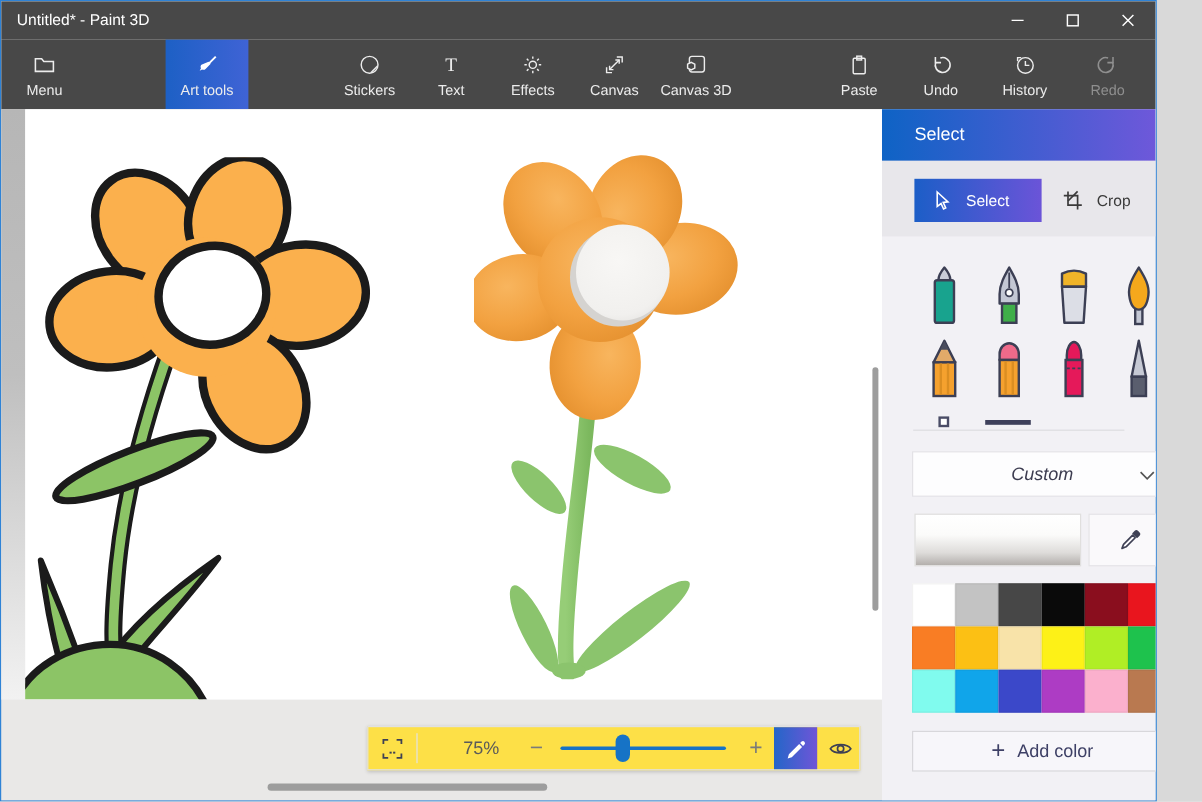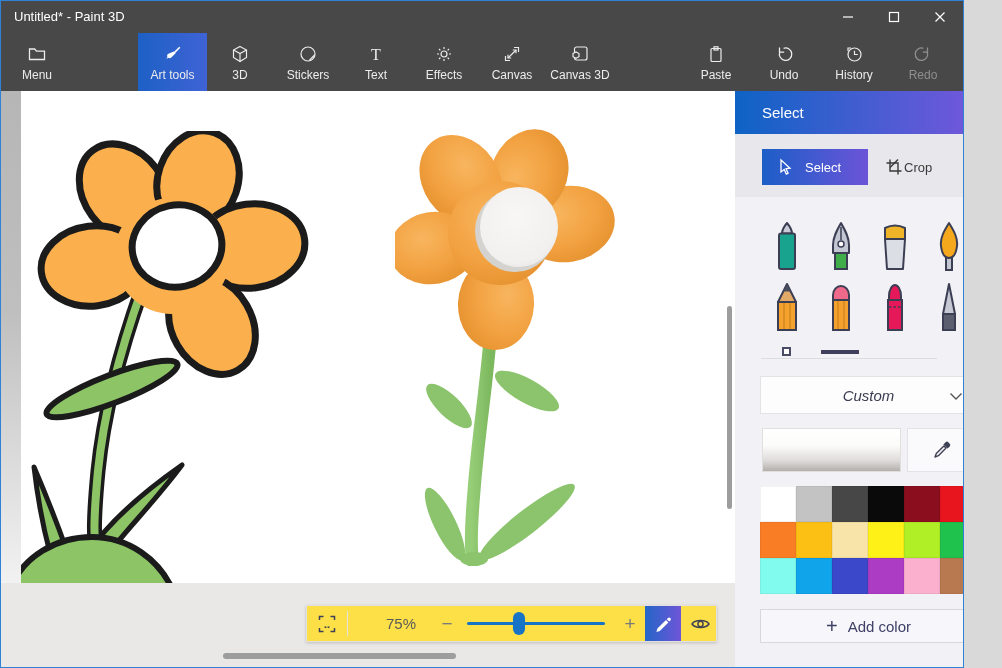--- a/index.html
+++ b/index.html
@@ -57,21 +57,21 @@
   
   .panel { position:absolute; left:734px; top:90px; right:0; bottom:0; background:#f2f1f5; }
   .panel-header { position:absolute; left:0; top:0; right:0; height:43px;
                   background:linear-gradient(90deg,#0e63c5,#6e58da);
                   color:#fff; font-size:15px; display:flex; align-items:center; padding-left:27px; }
   .mode-row { position:absolute; left:0; top:43px; right:0; height:63px; background:#e8e7eb; }
   .select-btn { position:absolute; left:27px; top:15px; width:106px; height:36px; border:none;
                 background:linear-gradient(90deg,#1c5ec7,#6b54d8); color:#fff; font-size:13px;
                 display:flex; align-items:center; gap:11px; padding:0 0 0 15px; font-family:inherit; }
   .crop-btn { position:absolute; left:141px; top:15px; height:36px; border:none; background:transparent;
-              color:#3a3a3a; font-size:13px; display:flex; align-items:center; padding:0 8px; font-family:inherit; }
+              color:#3a3a3a; font-size:13px; display:flex; align-items:center; gap:10px; padding:0 8px; font-family:inherit; }
 
   .brushes { position:absolute; left:25px; top:130px; width:216px; display:grid;
              grid-template-columns:repeat(4,54px); row-gap:9px; justify-items:center; }
   .brush { width:44px; height:52px; display:flex; align-items:flex-end; justify-content:center; }
   .mini-square { position:absolute; left:47px; top:256px; width:9px; height:9px; border:2.5px solid #4a4c66; background:#fff; }
   .mini-line { position:absolute; left:86px; top:259px; width:38px; height:4px; background:#3f415c; }
   .brush-divider { position:absolute; left:26px; right:26px; top:267px; height:1px; background:#dddce0; }
 
   .dropdown { position:absolute; left:25px; top:285px; width:217px; height:38px; background:#fdfdfe;
               border:1px solid #e3e2e6; color:#3c3c50; font-size:15px; display:flex; align-items:center;
@@ -133,29 +133,20 @@
     <div class="tb-item selected" style="left:137px;width:69px">
       <span class="tb-icon">
         <svg width="20" height="20" viewBox="0 0 20 20">
           <line x1="16.8" y1="3.2" x2="11.4" y2="8.6" stroke="#fff" stroke-width="1.6"></line>
           <path d="M10.8,7.4 l1.8,1.8 -4.3,4.3 c-.8,.8 -2,.95 -2.9,.35 l-2,1.1 1.1,-2 c-.6,-.9 -.45,-2.1 .35,-2.9 z" fill="#fff"></path>
         </svg>
       </span>
       <span class="tb-label">Art tools</span>
     </div>
 
-    <div class="tb-item" style="left:205px">
-      <span class="tb-icon">
-        <svg width="20" height="20" viewBox="0 0 20 20" fill="none" stroke="#ececec" stroke-width="1.2">
-            <path d="M10,2.5 L16.5,6 V13.5 L10,17.5 L3.5,13.5 V6 Z"></path>
-            <path d="M3.5,6 L10,9.5 L16.5,6 M10,9.5 V17.5"></path>
-          </svg>
-      </span>
-      <span class="tb-label">3D</span>
-    </div>
 
     <div class="tb-item" style="left:273px">
       <span class="tb-icon">
         <svg width="20" height="20" viewBox="0 0 20 20" fill="none" stroke="#ececec" stroke-width="1.2">
             <circle cx="10" cy="10" r="7"></circle>
             <path d="M11,16.6 L16.6,11"></path>
           </svg>
       </span>
       <span class="tb-label">Stickers</span>
     </div>

